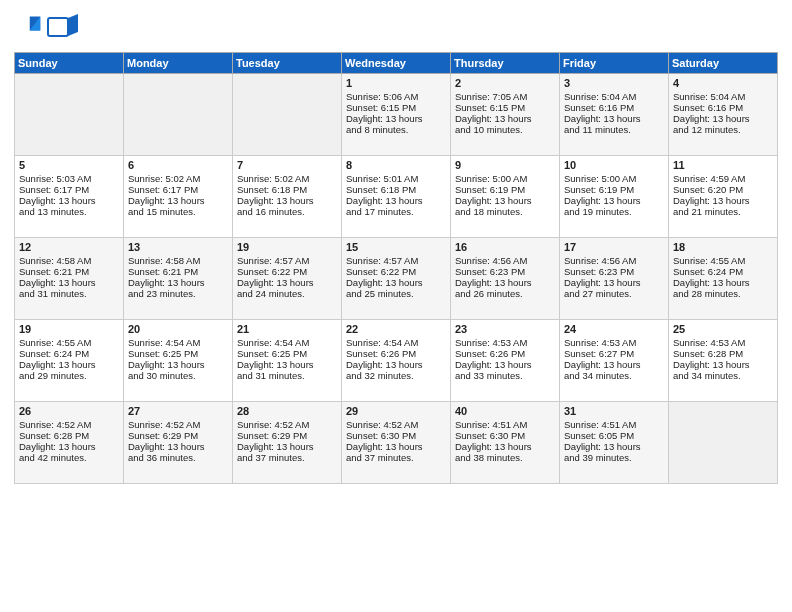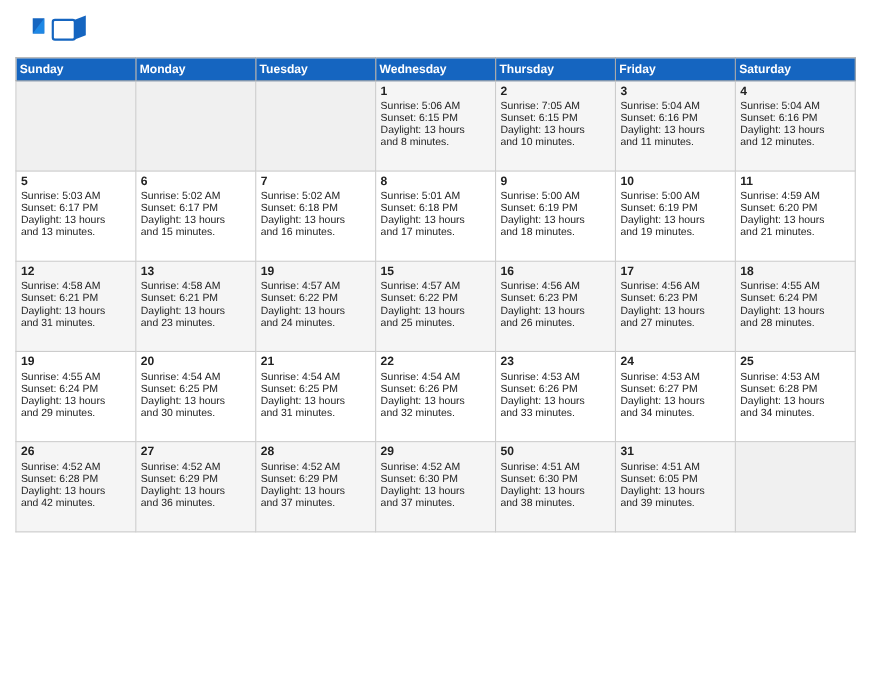--- a/index.html
+++ b/index.html
@@ -343,21 +343,21 @@
             <div>and 37 minutes.</div>
           </td>
           <td>
             <div class="day-number">29</div>
             <div>Sunrise: 4:52 AM</div>
             <div>Sunset: 6:30 PM</div>
             <div>Daylight: 13 hours</div>
             <div>and 37 minutes.</div>
           </td>
           <td>
-            <div class="day-number">50</div>
+            <div class="day-number">40</div>
             <div>Sunrise: 4:51 AM</div>
             <div>Sunset: 6:30 PM</div>
             <div>Daylight: 13 hours</div>
             <div>and 38 minutes.</div>
           </td>
           <td>
             <div class="day-number">31</div>
             <div>Sunrise: 4:51 AM</div>
             <div>Sunset: 6:05 PM</div>
             <div>Daylight: 13 hours</div>

